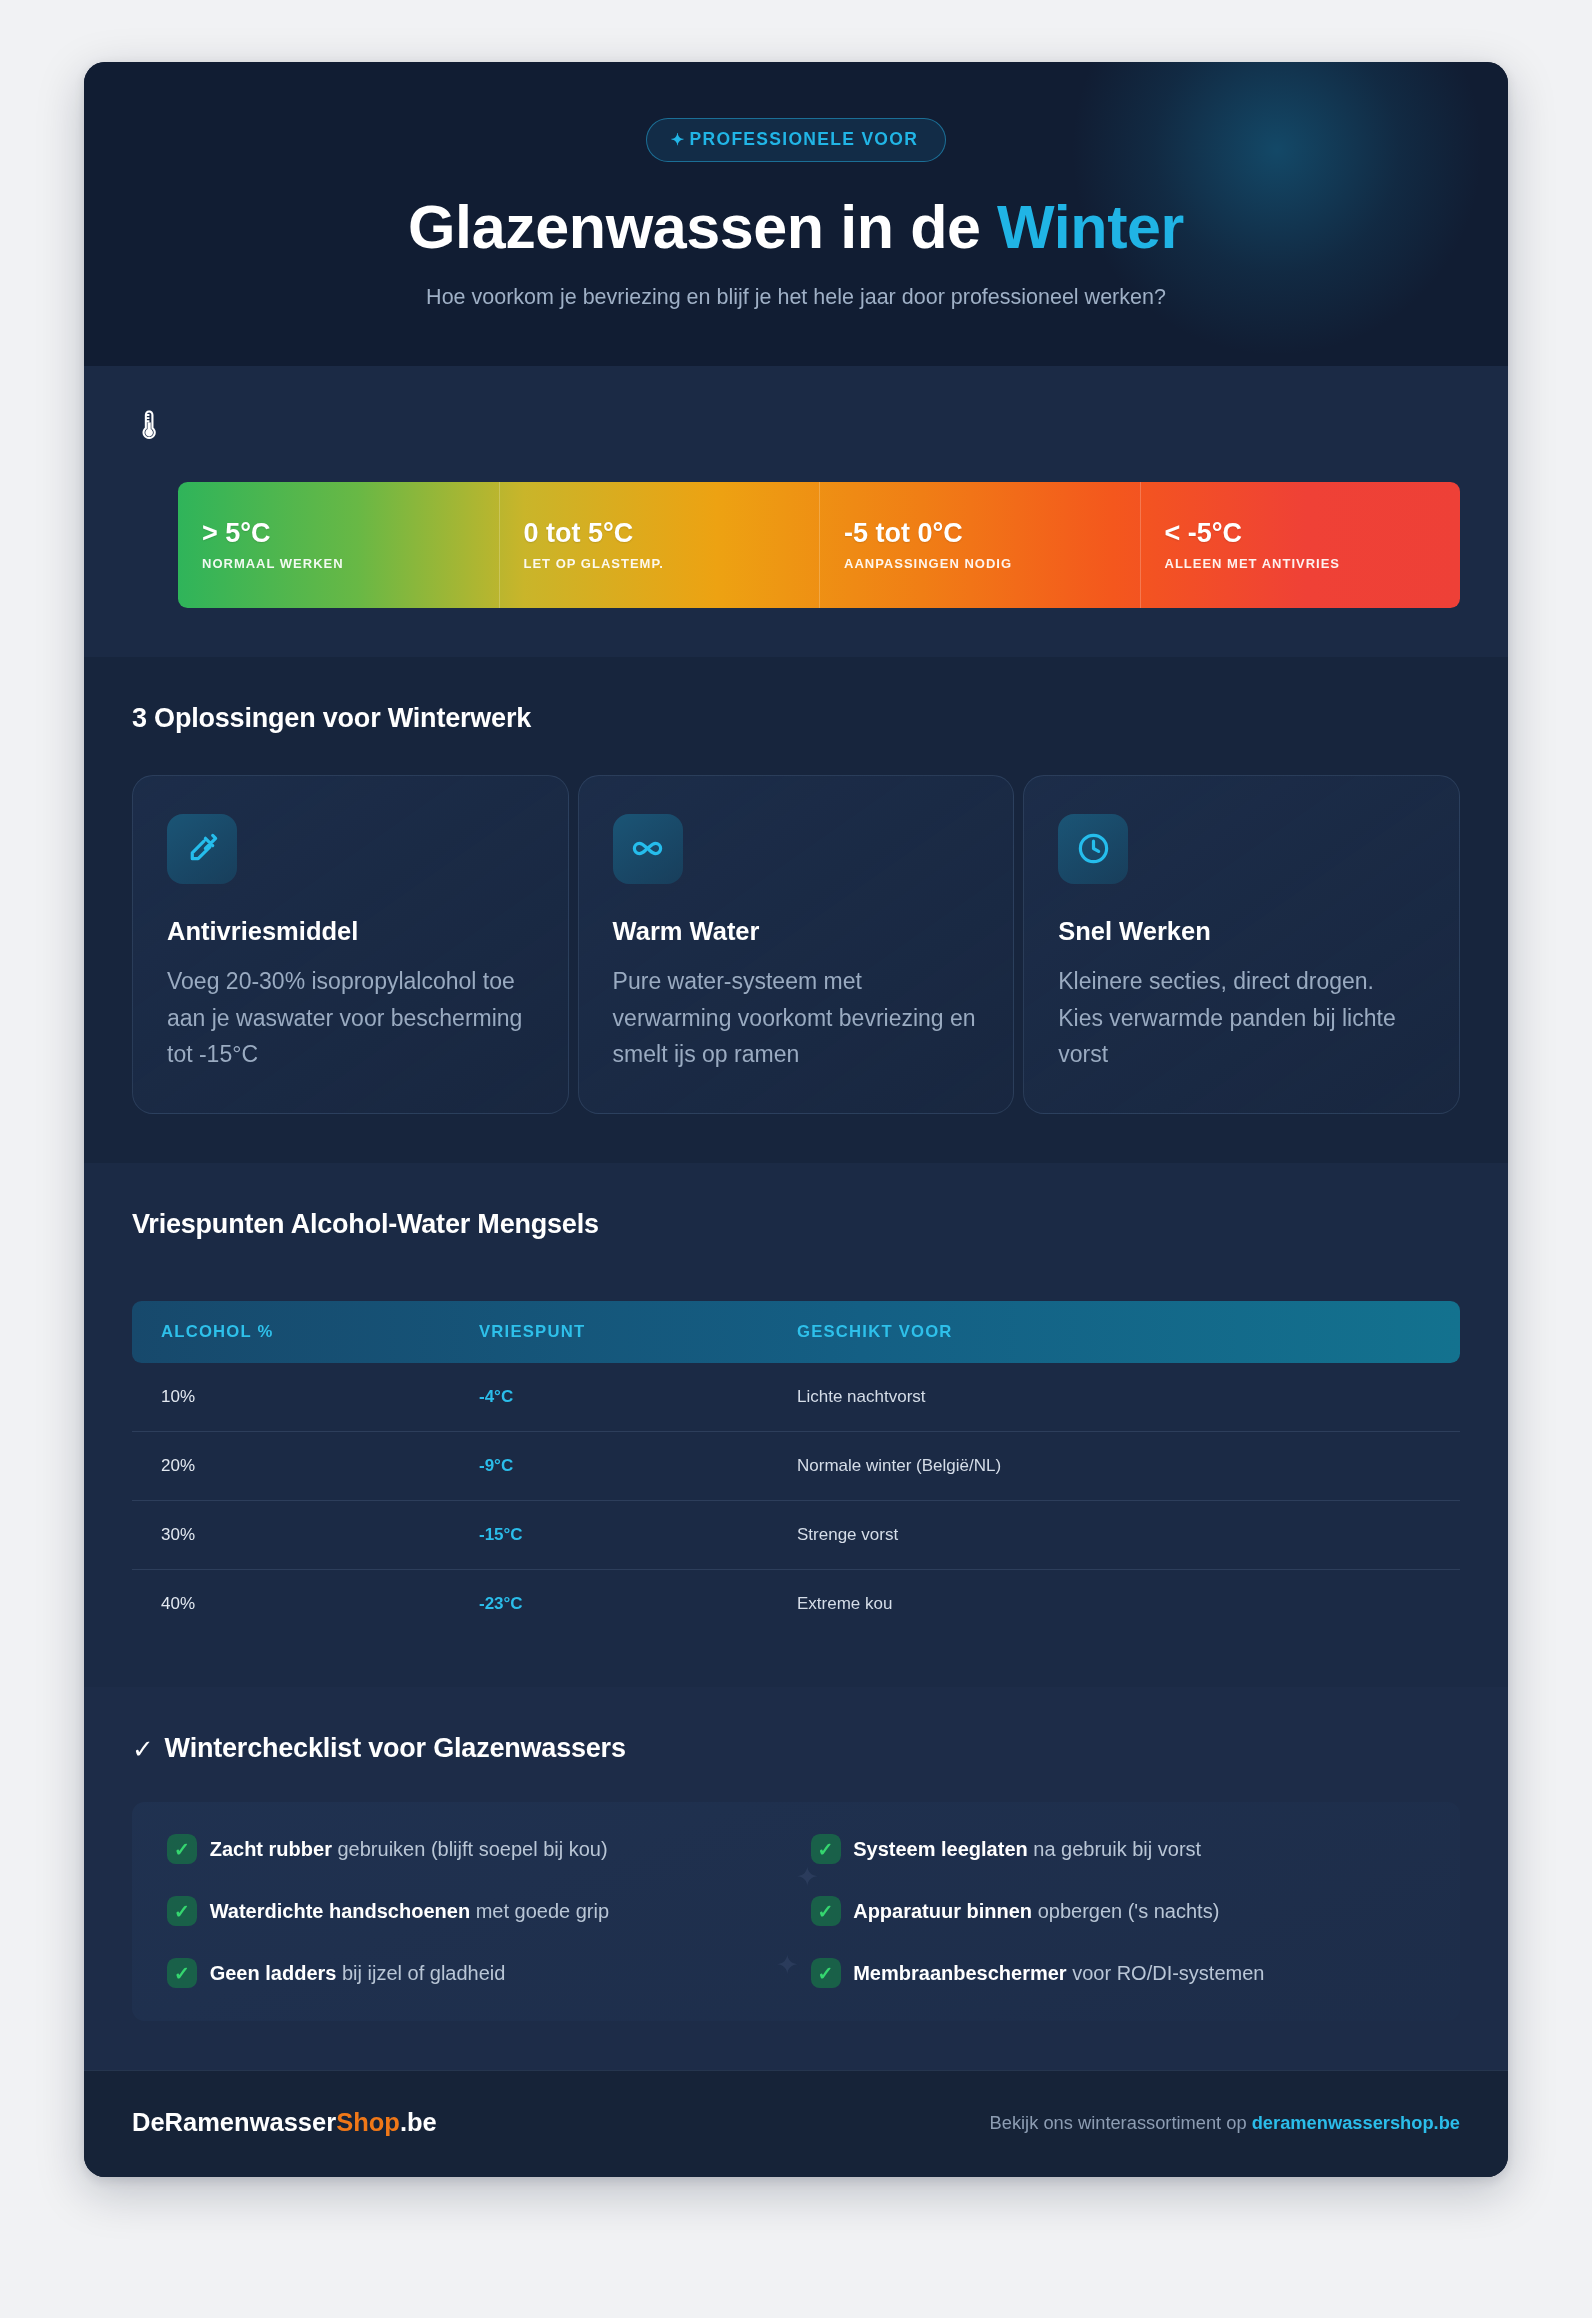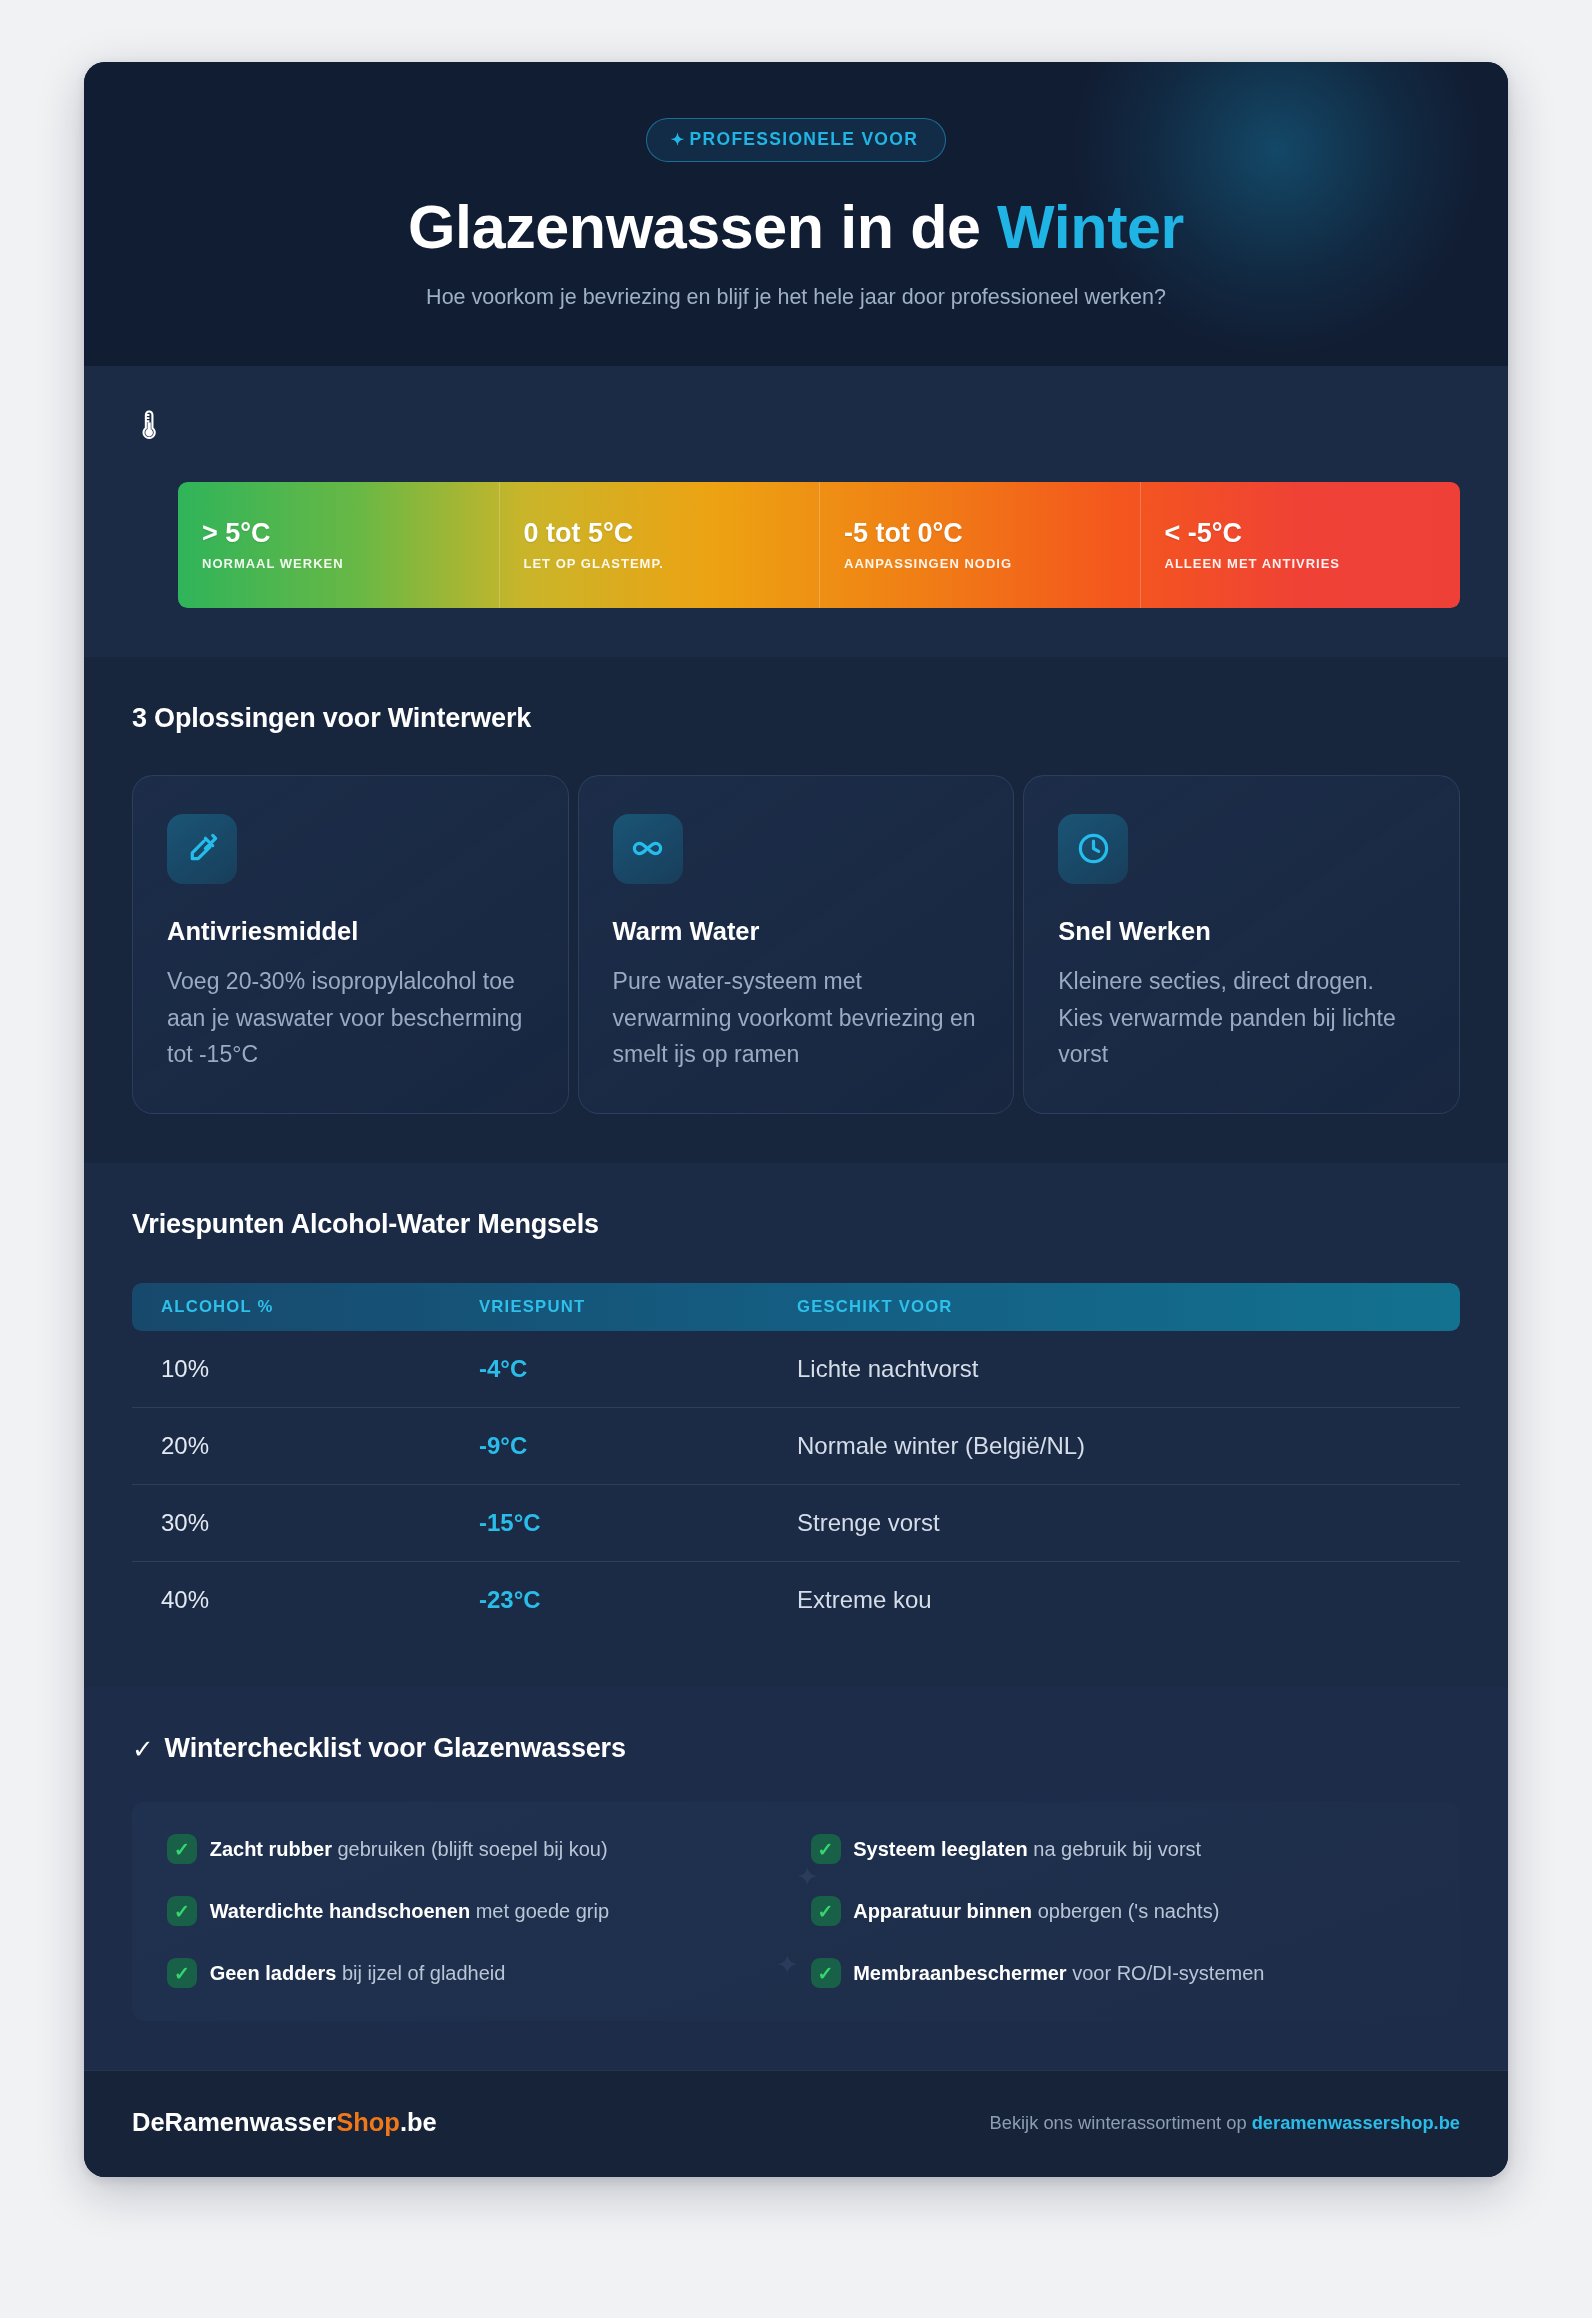--- a/index.html
+++ b/index.html
@@ -174,37 +174,38 @@
   .table {
     margin-top: 43px;
     border-radius: 9.6px;
     overflow: hidden;
   }
   .thead {
     display: grid;
     grid-template-columns: 318px 318px 1fr;
     background: linear-gradient(90deg,#17496c 0%, #145f84 55%, #13728f 100%);
     border-radius: 9.6px;
-    padding: 14px 29px;
+    padding: 21px 29px;
+    margin-top: 18px;
   }
   .th {
     font-size: 16.7px;
     font-weight: 700;
     letter-spacing: 1.2px;
     color: #2ec0ea;
   }
   .trow {
     display: grid;
     grid-template-columns: 318px 318px 1fr;
     padding: 24px 29px;
     border-bottom: 0.8px solid rgba(125,155,195,.18);
     align-items: center;
   }
   .trow:last-child { border-bottom: none; }
-  .td { font-size: 24px; color: #d5dde8; }
+  .td { font-size: 17px; color: #d5dde8; }
   .td-pct { color: #e3e9f1; }
   .td-freeze { color: #2bbdea; font-weight: 700; }
 
   
   .checkbox-wrap {
     margin-top: 38px;
     background: linear-gradient(160deg, rgba(34,54,87,.55) 0%, rgba(29,46,75,.40) 100%);
     border-radius: 12.7px;
     padding: 32px 35px 33px 35px;
     display: grid;

